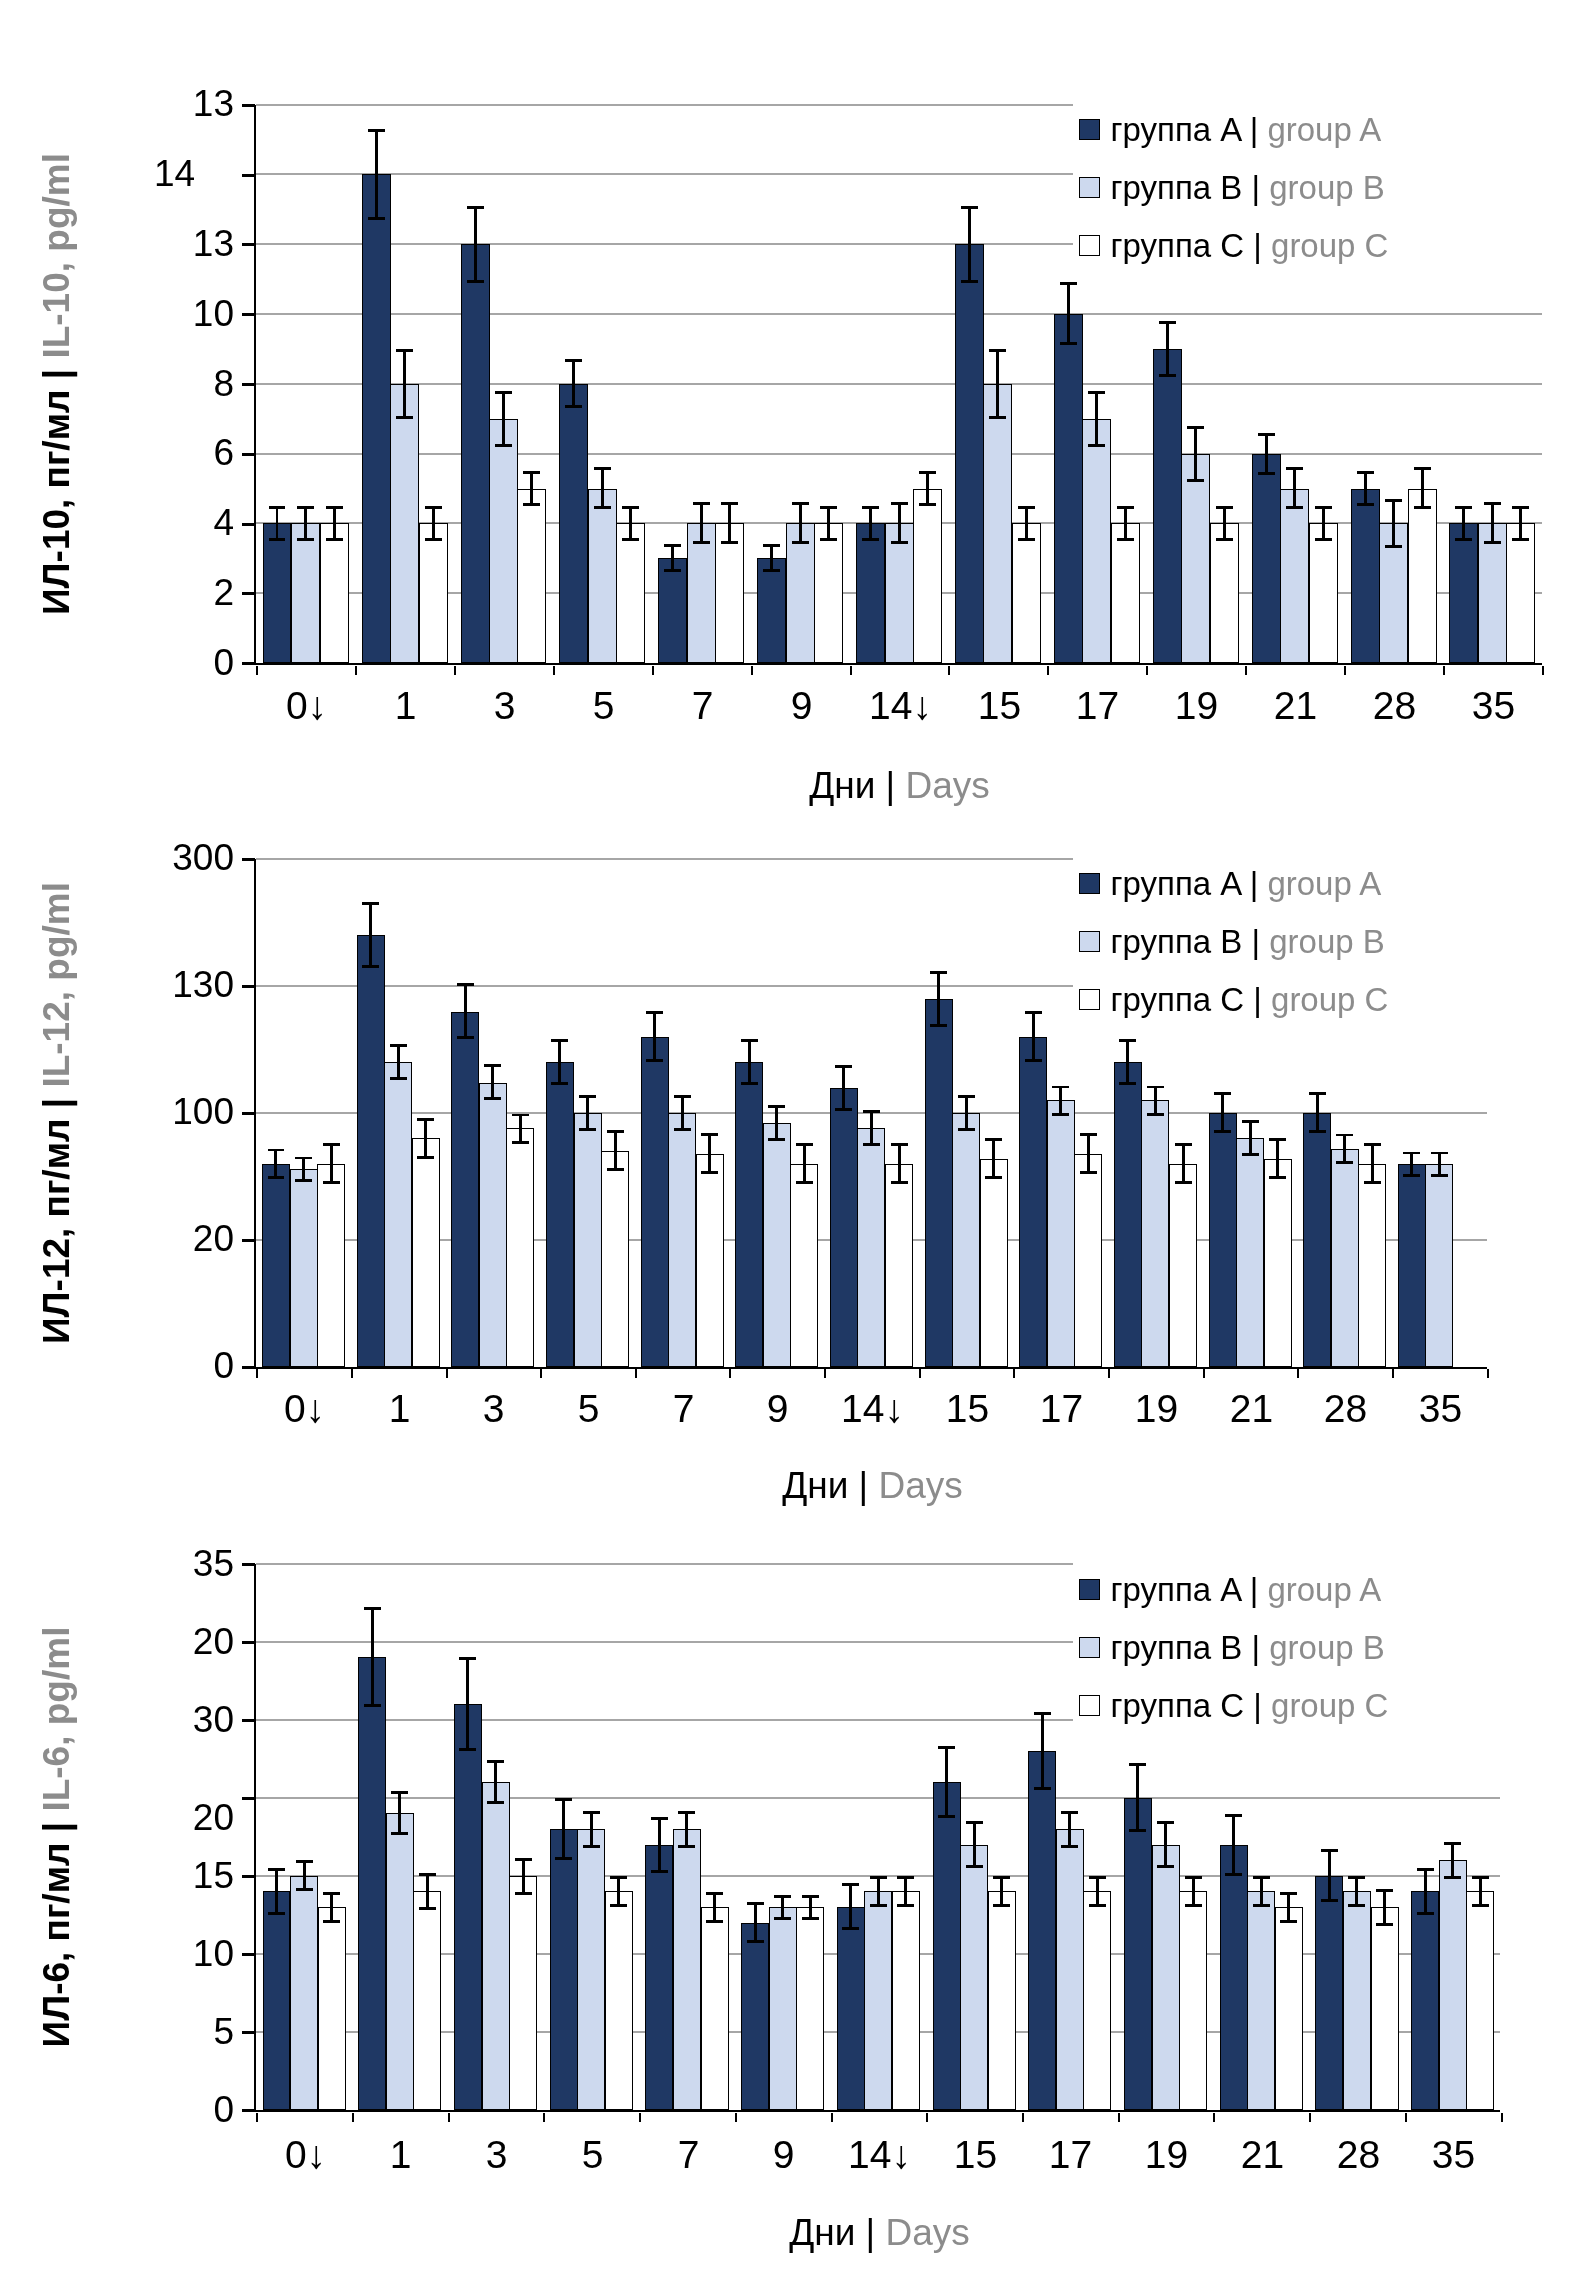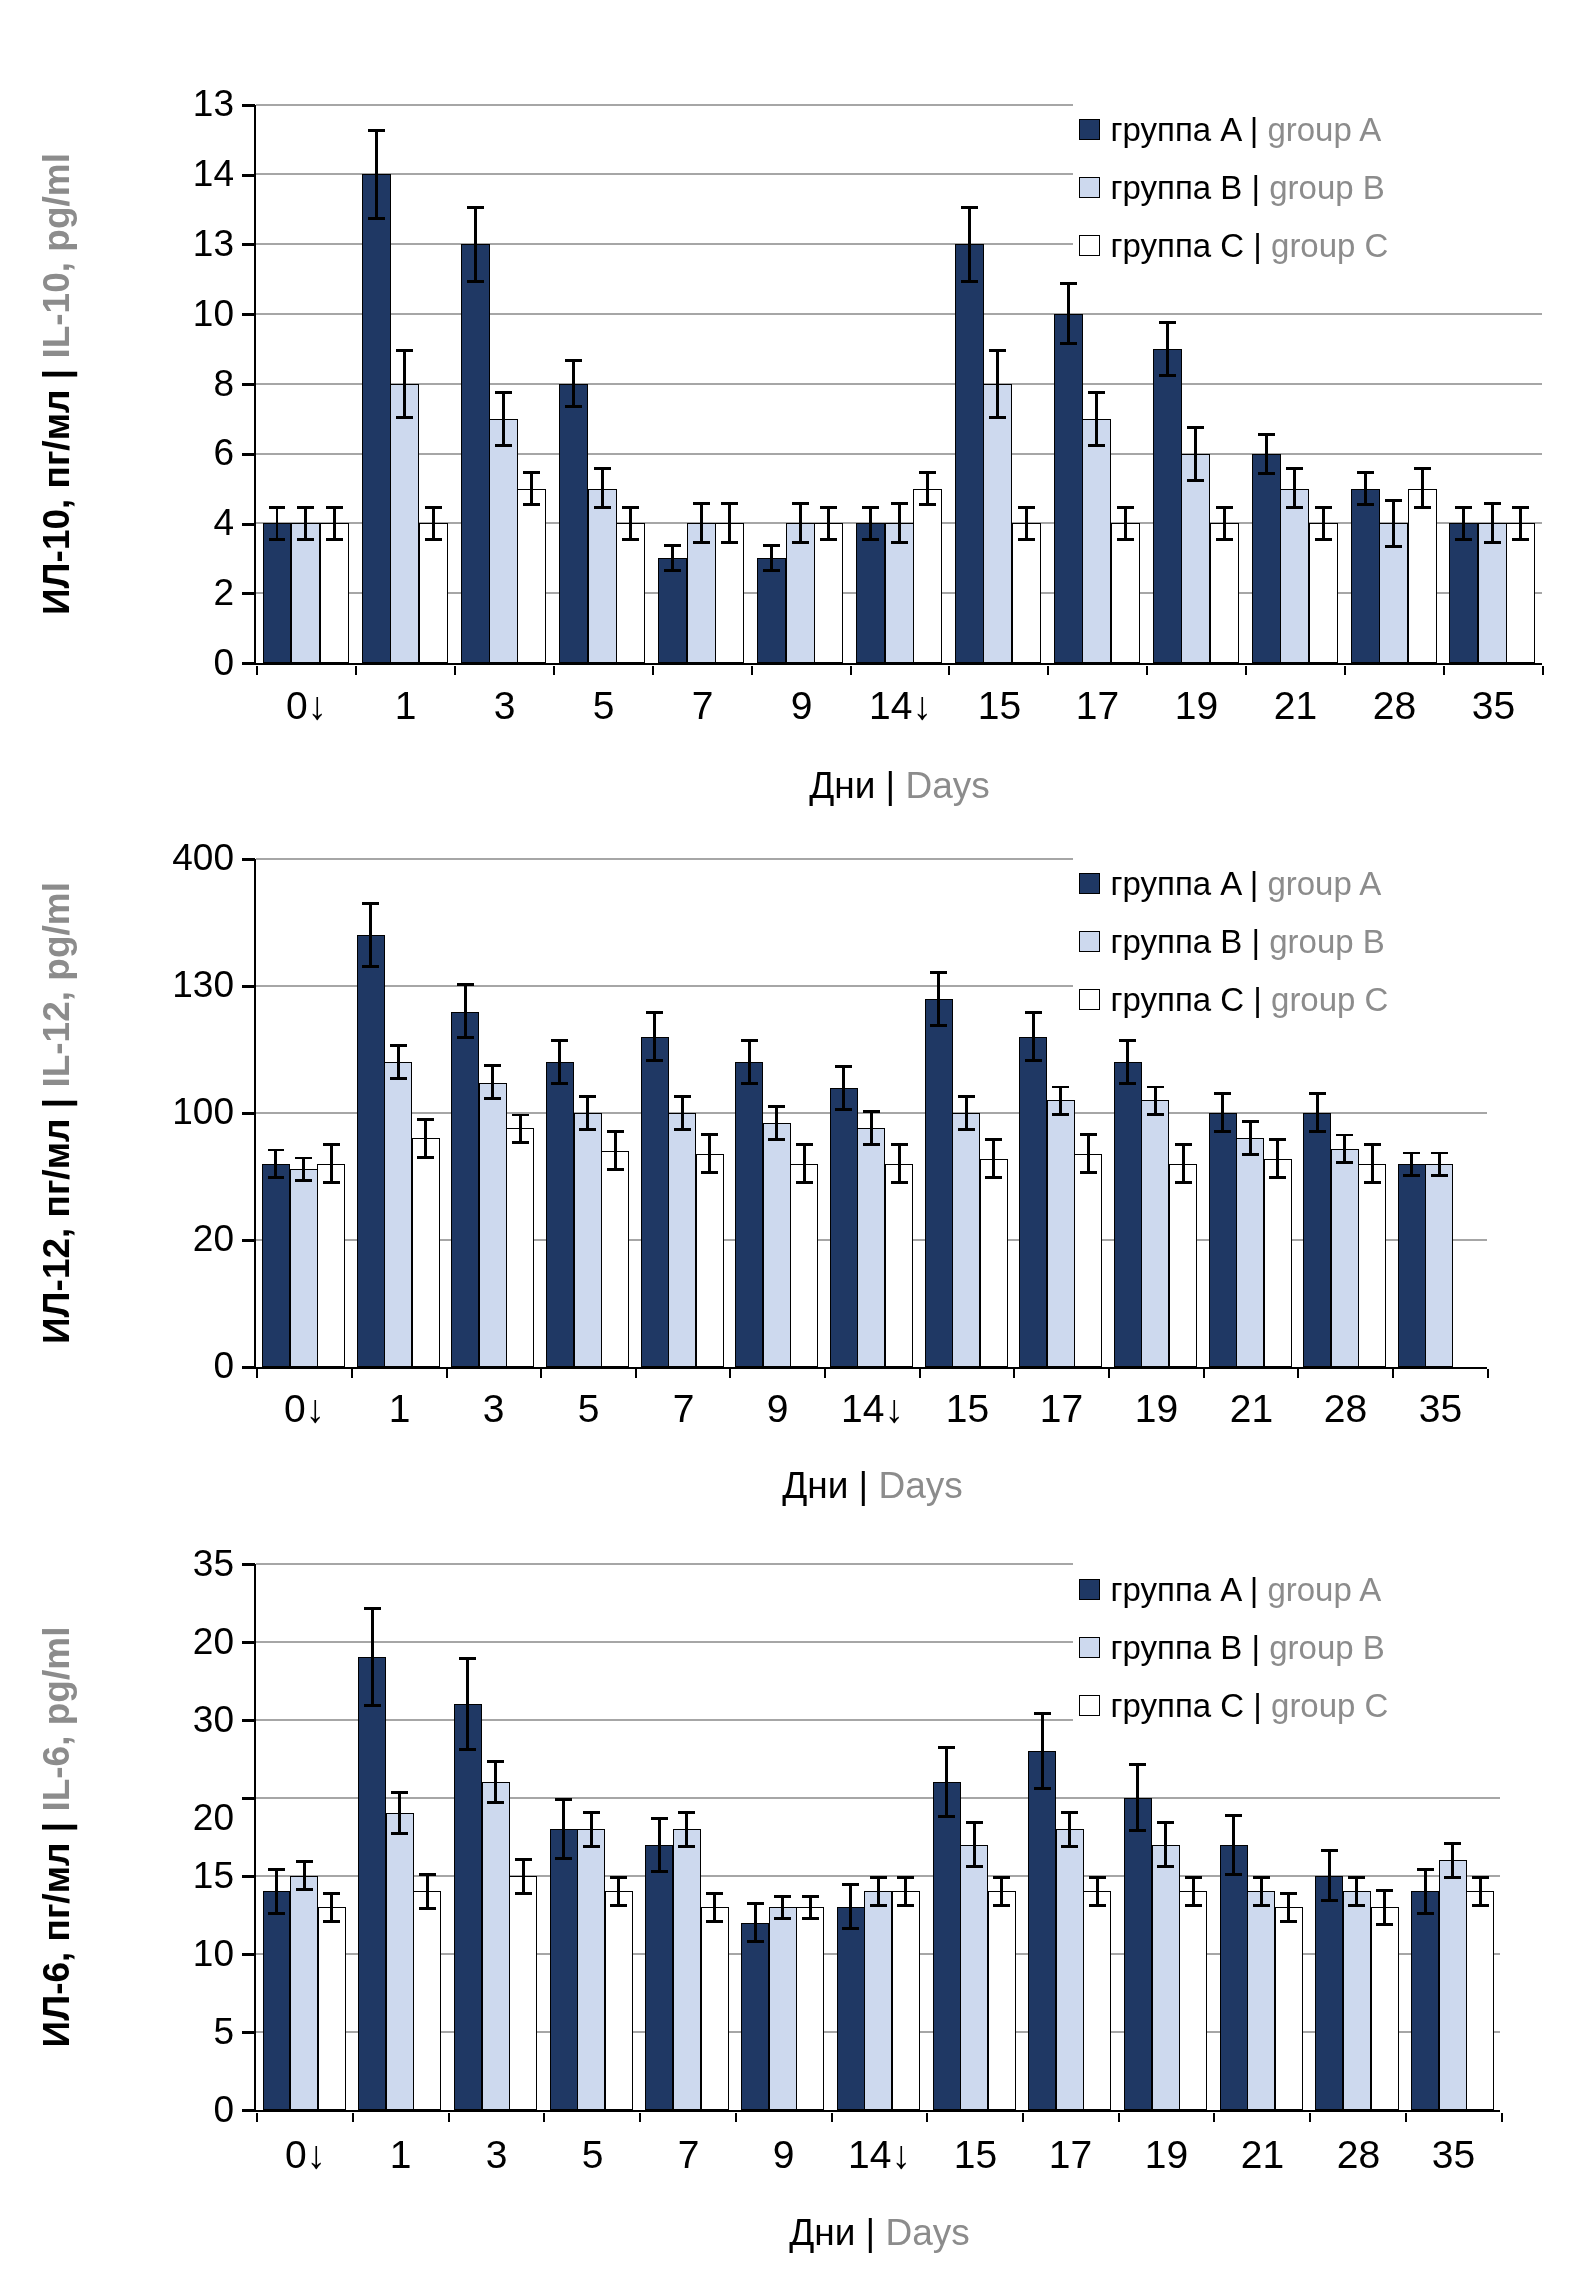--- a/index.html
+++ b/index.html
@@ -296,21 +296,21 @@
       <div class="ytick-label" style="left: 115px; top: 503px;">4</div>
       <div class="ytick-mark" style="left: 242px; top: 453px;"></div>
       <div class="ytick-label" style="left: 115px; top: 433px;">6</div>
       <div class="ytick-mark" style="left: 242px; top: 383px;"></div>
       <div class="ytick-label" style="left: 115px; top: 364px;">8</div>
       <div class="ytick-mark" style="left: 242px; top: 313px;"></div>
       <div class="ytick-label" style="left: 115px; top: 294px;">10</div>
       <div class="ytick-mark" style="left: 242px; top: 243px;"></div>
       <div class="ytick-label" style="left: 115px; top: 224px;">13</div>
       <div class="ytick-mark" style="left: 242px; top: 174px;"></div>
-      <div class="ytick-label" style="left: 115px; top: 154px;">14</div>
+      <div class="ytick-label" style="left: 115px; top: 154px; text-align: center;">14</div>
       <div class="ytick-mark" style="left: 242px; top: 104px;"></div>
       <div class="ytick-label" style="left: 115px; top: 84px;">13</div>
       <div class="xtick-mark" style="left: 256px; top: 666px;"></div>
       <div class="xtick-mark" style="left: 355px; top: 666px;"></div>
       <div class="xtick-mark" style="left: 454px; top: 666px;"></div>
       <div class="xtick-mark" style="left: 553px; top: 666px;"></div>
       <div class="xtick-mark" style="left: 652px; top: 666px;"></div>
       <div class="xtick-mark" style="left: 751px; top: 666px;"></div>
       <div class="xtick-mark" style="left: 850px; top: 666px;"></div>
       <div class="xtick-mark" style="left: 948px; top: 666px;"></div>
@@ -589,21 +589,21 @@
       </div>
       <div class="ytick-mark" style="left: 242px; top: 1366px;"></div>
       <div class="ytick-label" style="left: 115px; top: 1346px;">0</div>
       <div class="ytick-mark" style="left: 242px; top: 1239px;"></div>
       <div class="ytick-label" style="left: 115px; top: 1219px;">20</div>
       <div class="ytick-mark" style="left: 242px; top: 1112px;"></div>
       <div class="ytick-label" style="left: 115px; top: 1092px;">100</div>
       <div class="ytick-mark" style="left: 242px; top: 985px;"></div>
       <div class="ytick-label" style="left: 115px; top: 965px;">130</div>
       <div class="ytick-mark" style="left: 242px; top: 858px;"></div>
-      <div class="ytick-label" style="left: 115px; top: 838px;">400</div>
+      <div class="ytick-label" style="left: 115px; top: 838px;">300</div>
       <div class="xtick-mark" style="left: 256px; top: 1369px;"></div>
       <div class="xtick-mark" style="left: 351px; top: 1369px;"></div>
       <div class="xtick-mark" style="left: 446px; top: 1369px;"></div>
       <div class="xtick-mark" style="left: 540px; top: 1369px;"></div>
       <div class="xtick-mark" style="left: 635px; top: 1369px;"></div>
       <div class="xtick-mark" style="left: 729px; top: 1369px;"></div>
       <div class="xtick-mark" style="left: 824px; top: 1369px;"></div>
       <div class="xtick-mark" style="left: 919px; top: 1369px;"></div>
       <div class="xtick-mark" style="left: 1013px; top: 1369px;"></div>
       <div class="xtick-mark" style="left: 1108px; top: 1369px;"></div>

